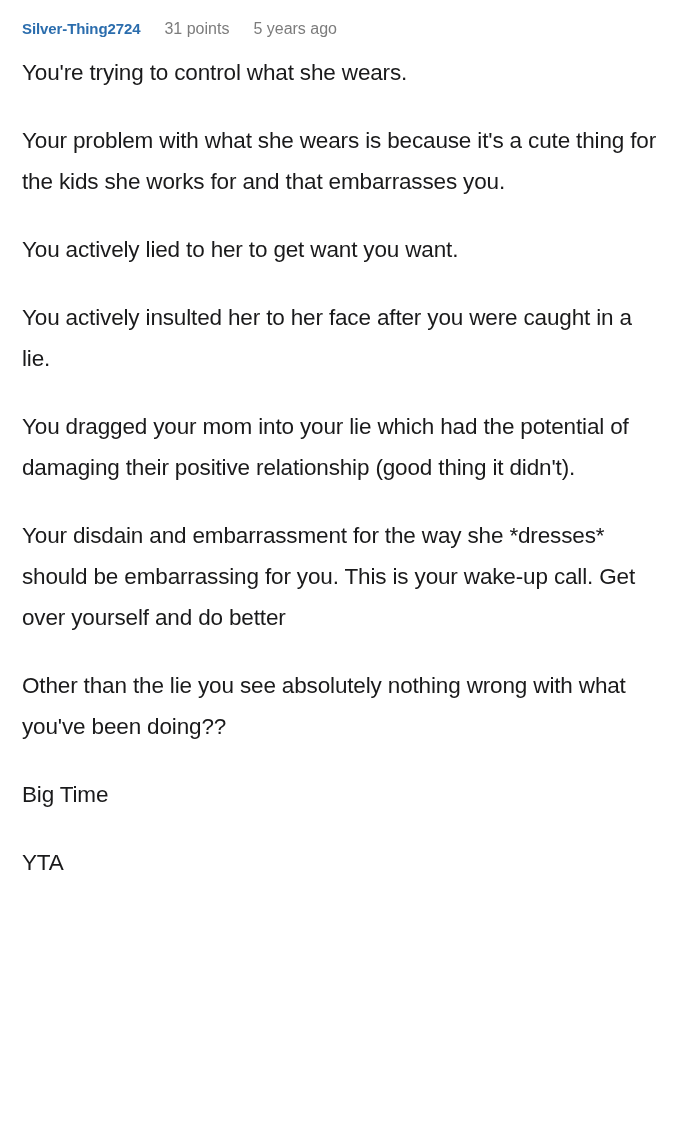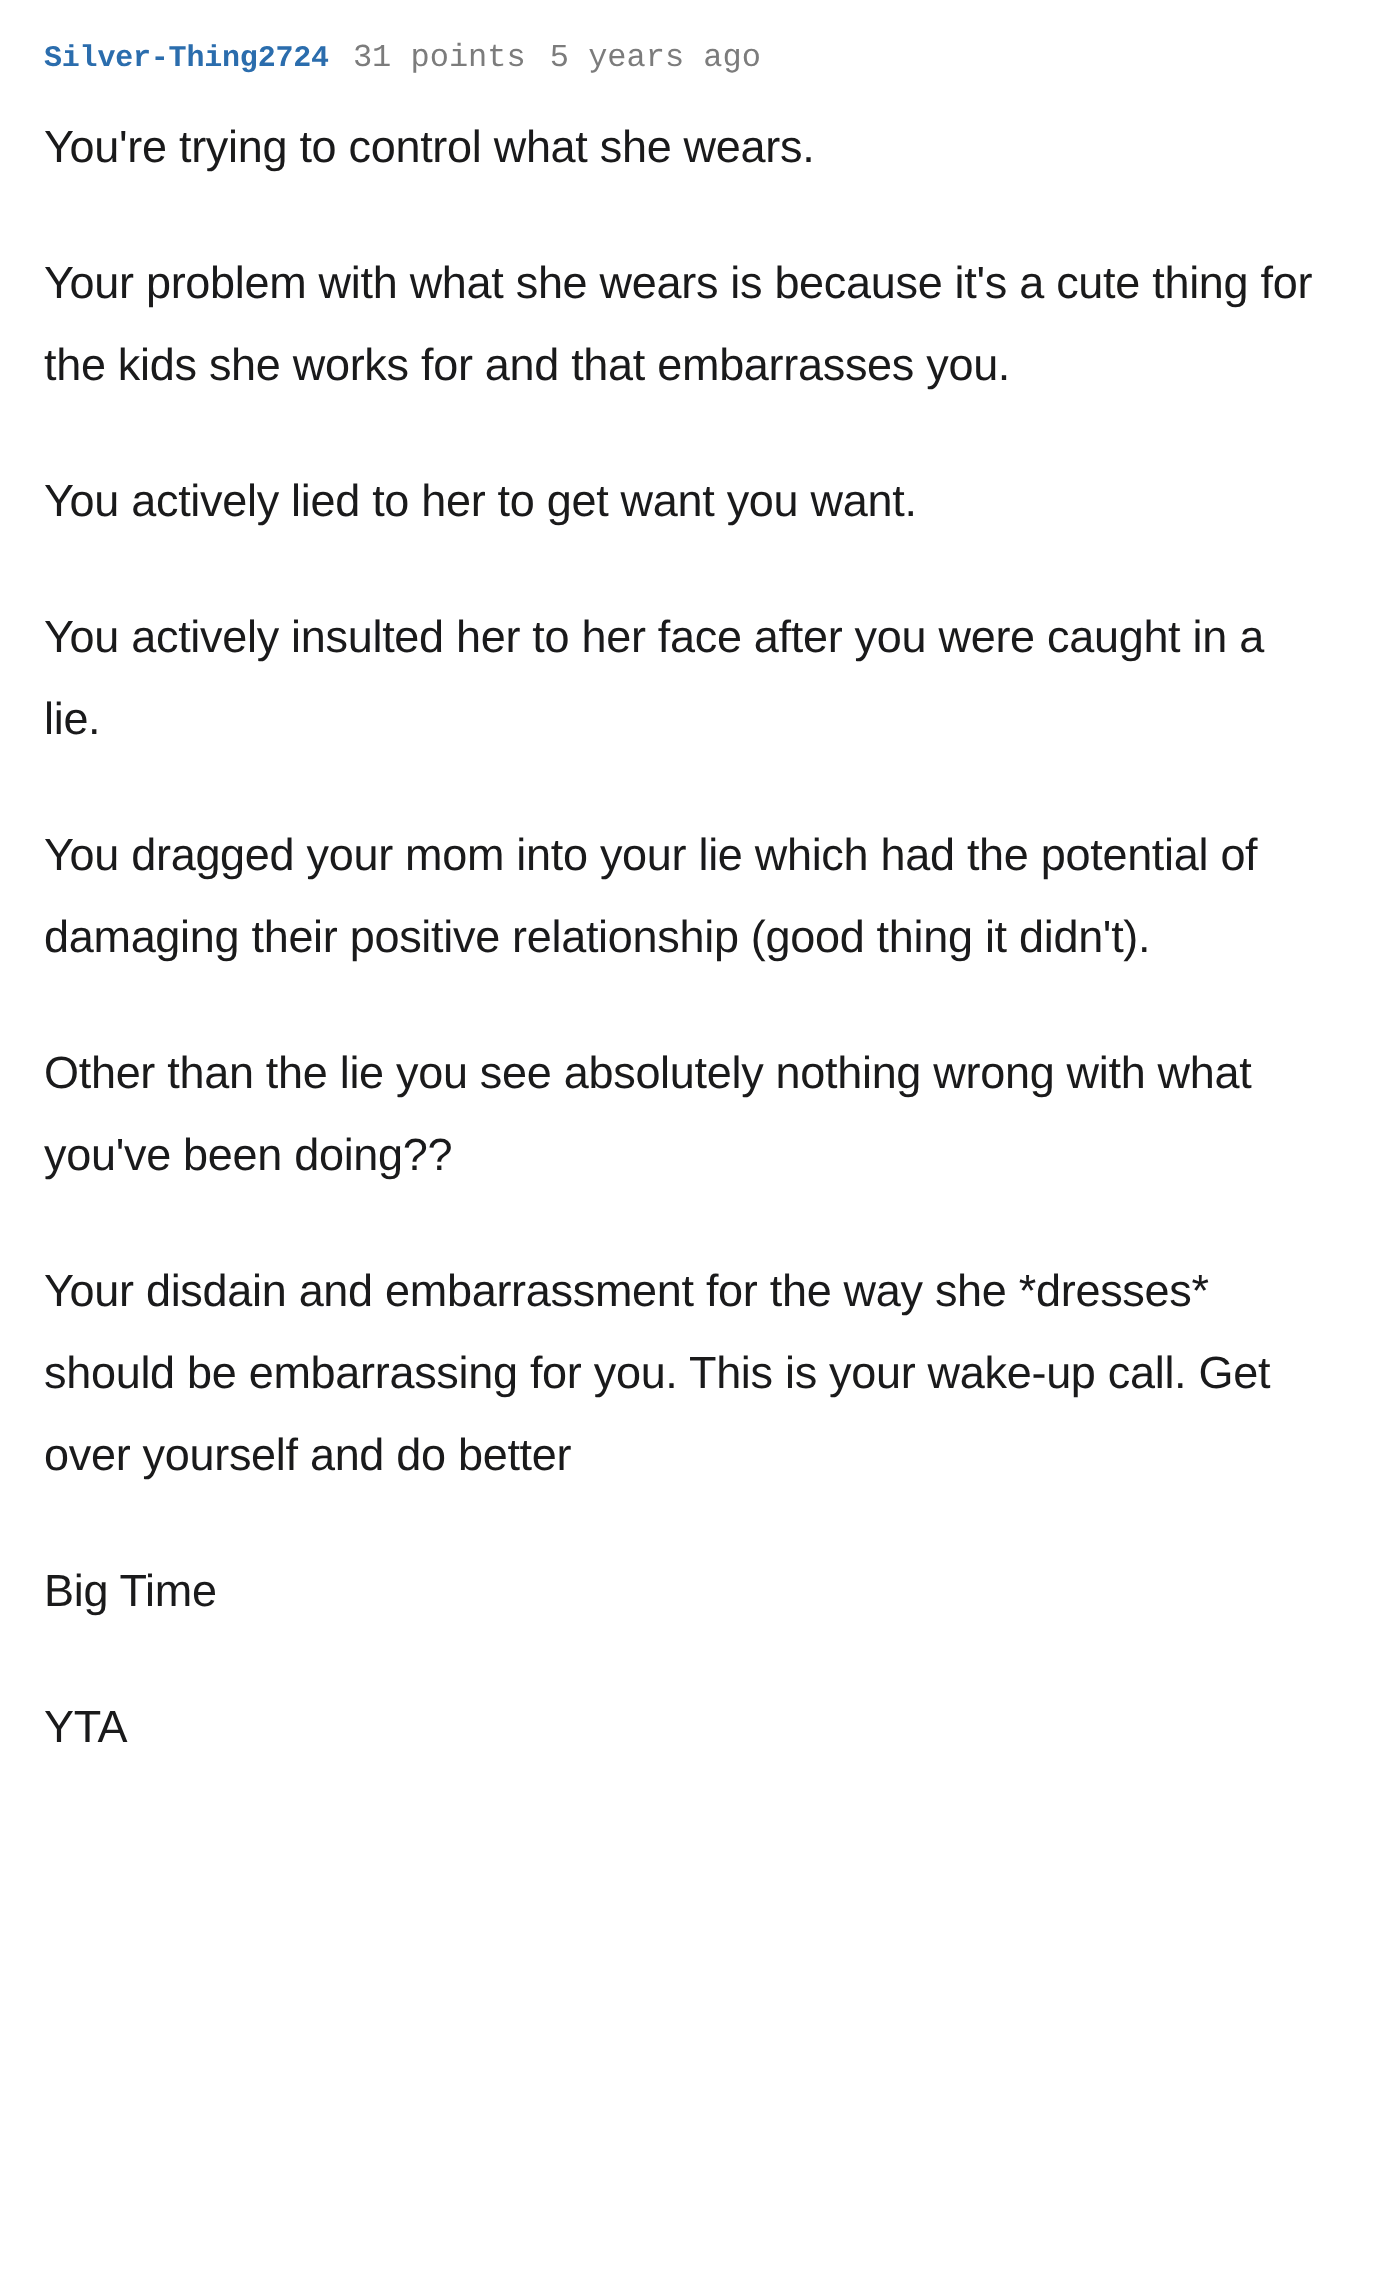--- a/index.html
+++ b/index.html
@@ -15,25 +15,24 @@
     -webkit-font-smoothing: antialiased;
   }
   .comment {
     padding: 20px 22px 0 22px;
     box-sizing: border-box;
     width: 700px;
   }
   .comment-header {
     display: flex;
     align-items: baseline;
-    gap: 12px;
+    gap: 24px;
     margin-bottom: 14px;
     font-size: 15px;
     line-height: 18px;
-    font-family: Liberation Mono, monospace;
   }
   .author {
     color: #2b6dad;
     font-weight: bold;
     font-size: 15px;
     letter-spacing: -0.1px;
   }
   .points, .timestamp {
     color: #7c7c7c;
     font-size: 16px;
@@ -59,18 +58,18 @@
     <span class="author">Silver-Thing2724</span>
     <span class="points">31 points</span>
     <span class="timestamp">5 years ago</span>
   </div>
   <div class="comment-body">
     <p>You're trying to control what she wears.</p>
     <p>Your problem with what she wears is because it's a cute thing for the kids she works for and that embarrasses you.</p>
     <p>You actively lied to her to get want you want.</p>
     <p>You actively insulted her to her face after you were caught in a lie.</p>
     <p>You dragged your mom into your lie which had the potential of damaging their positive relationship (good thing it didn't).</p>
+    <p>Your disdain and embarrassment for the way she *dresses* should be embarrassing for you. This is your wake-up call. Get over yourself and do better</p>
     <p>Other than the lie you see absolutely nothing wrong with what you've been doing??</p>
-    <p>Your disdain and embarrassment for the way she *dresses* should be embarrassing for you. This is your wake-up call. Get over yourself and do better</p>
     <p>Big Time</p>
     <p>YTA</p>
   </div>
 </div>
 
 </body></html>

